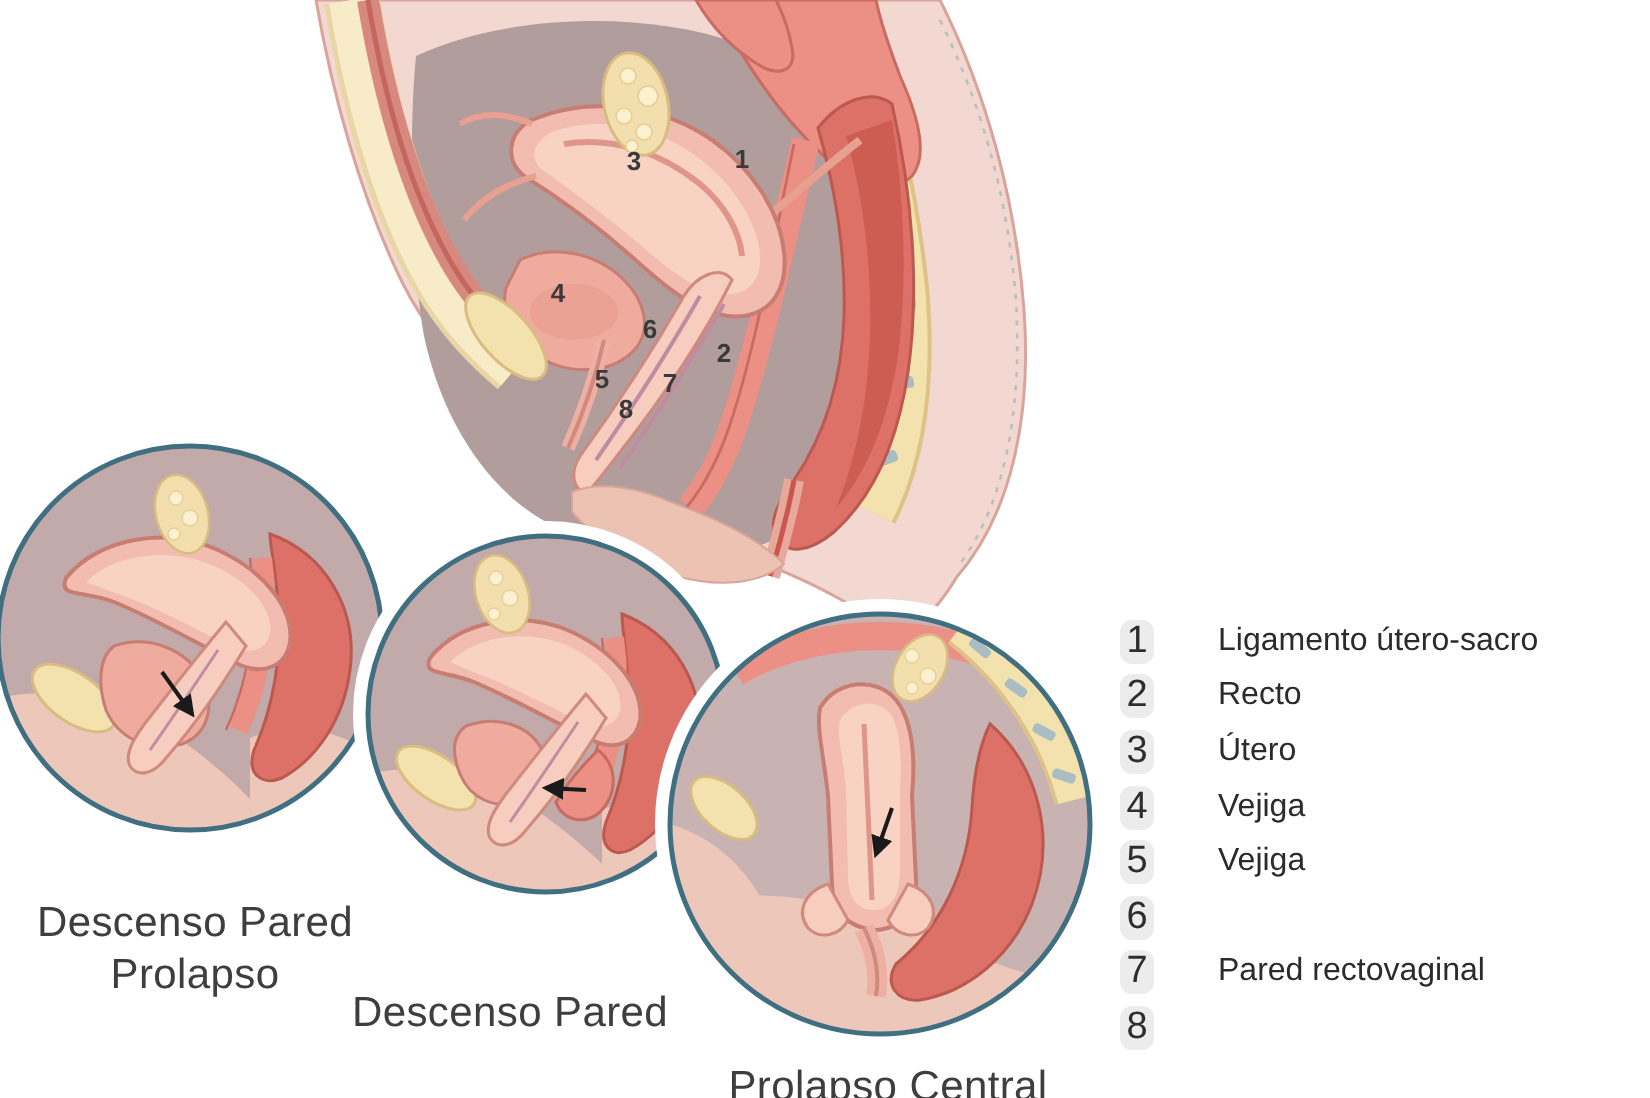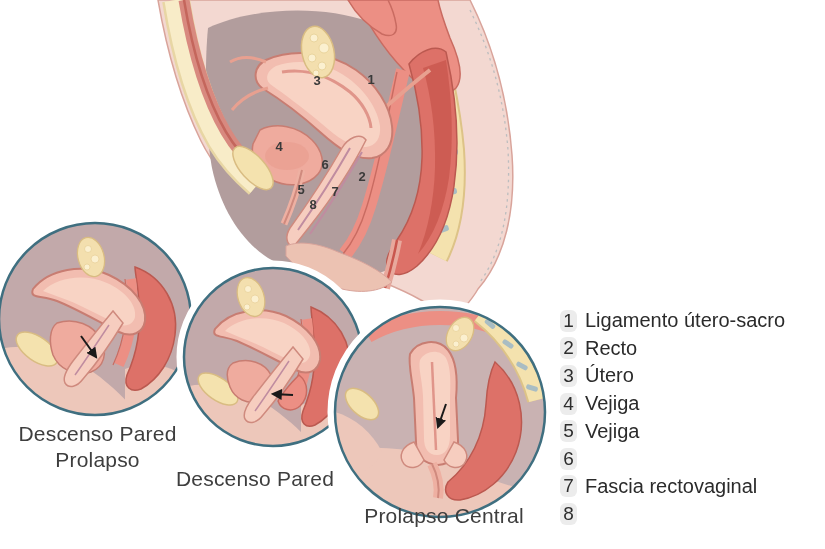--- a/index.html
+++ b/index.html
@@ -3,34 +3,34 @@
 <meta charset="utf-8">
 <style>
   html,body{margin:0;padding:0;background:#ffffff;}
   .canvas{
     position:relative;width:825px;height:549px;overflow:hidden;background:#ffffff;
     font-family:"Liberation Sans", sans-serif;
   }
   .art{position:absolute;left:0;top:0;}
   .caption{
     position:absolute;text-align:center;color:#3e3e3e;
-    font-size:21px;line-height:26px;letter-spacing:.2px;
+    font-size:21px;line-height:26px;letter-spacing:.2px;margin-top:28px;
   }
   .caption-anterior{left:0;top:421;width:195px;left:0px;top:421px;}
   .caption-posterior{left:155px;top:466px;width:200px;}
   .caption-central{left:324px;top:503px;width:240px;}
   .legend{position:absolute;left:560px;top:307px;}
   .legend-row{display:flex;align-items:center;height:27.6px;}
   .legend-num{
     width:17px;height:22px;border-radius:6px;background:#ececec;
     display:flex;align-items:center;justify-content:center;
     font-size:19px;color:#2e2e2e;flex:0 0 17px;
   }
   .legend-label{
-    margin-left:8px;font-size:20px;color:#2b2b2b;white-space:nowrap;text-align:center;
+    margin-left:32px;font-size:16px;color:#2b2b2b;white-space:nowrap;text-align:center;
   }
 </style>
 </head>
 <body>
 
 <div class="canvas">
 
   <svg class="art" width="825" height="549" viewBox="0 0 825 549">
     <defs>
       <marker id="ah" viewBox="0 0 10 10" refX="8" refY="5" markerWidth="5.5" markerHeight="5.5" orient="auto-start-reverse">
@@ -279,20 +279,20 @@
     </div>
     <div class="legend-row">
       <div class="legend-num">5</div>
       <div class="legend-label">Vejiga</div>
     </div>
     <div class="legend-row">
       <div class="legend-num">6</div>
     </div>
     <div class="legend-row">
       <div class="legend-num">7</div>
-      <div class="legend-label">Fascia rectovaginal</div>
+      <div class="legend-label">Pared rectovaginal</div>
     </div>
     <div class="legend-row">
       <div class="legend-num">8</div>
     </div>
   </div>
 
 </div>
 
 </body></html>

